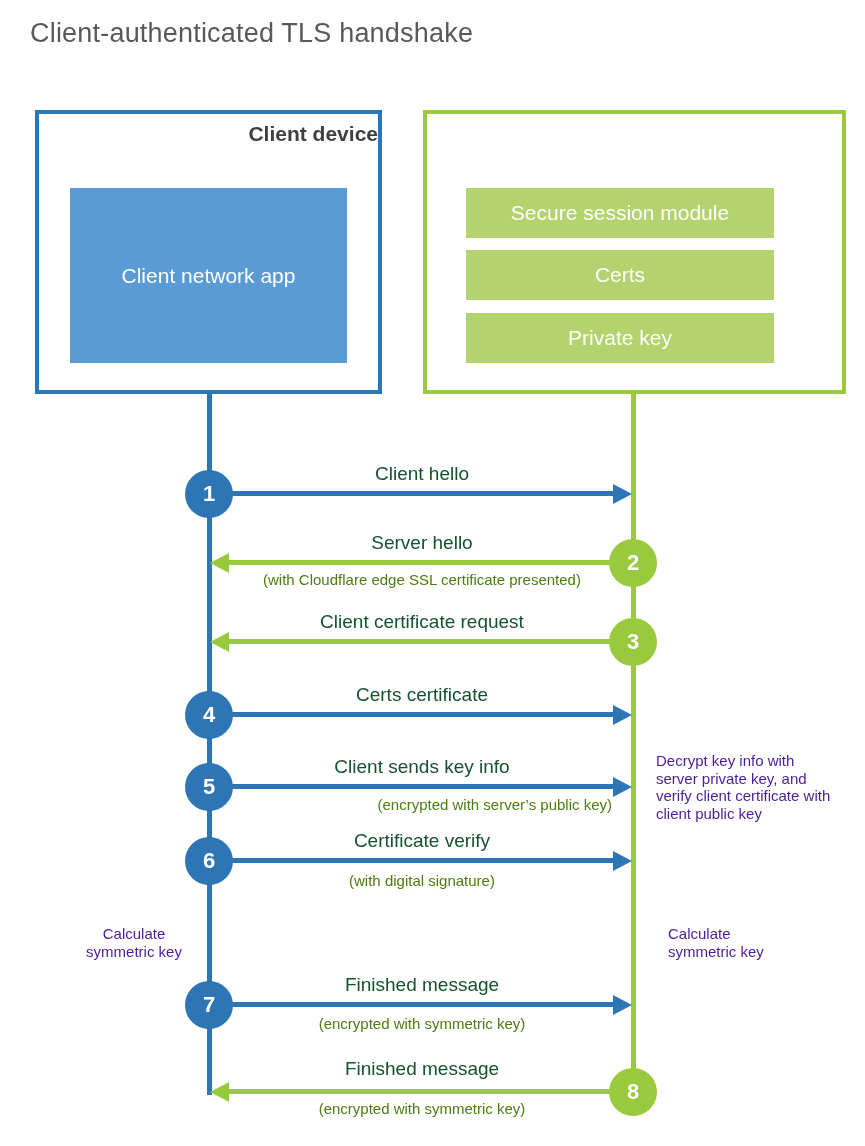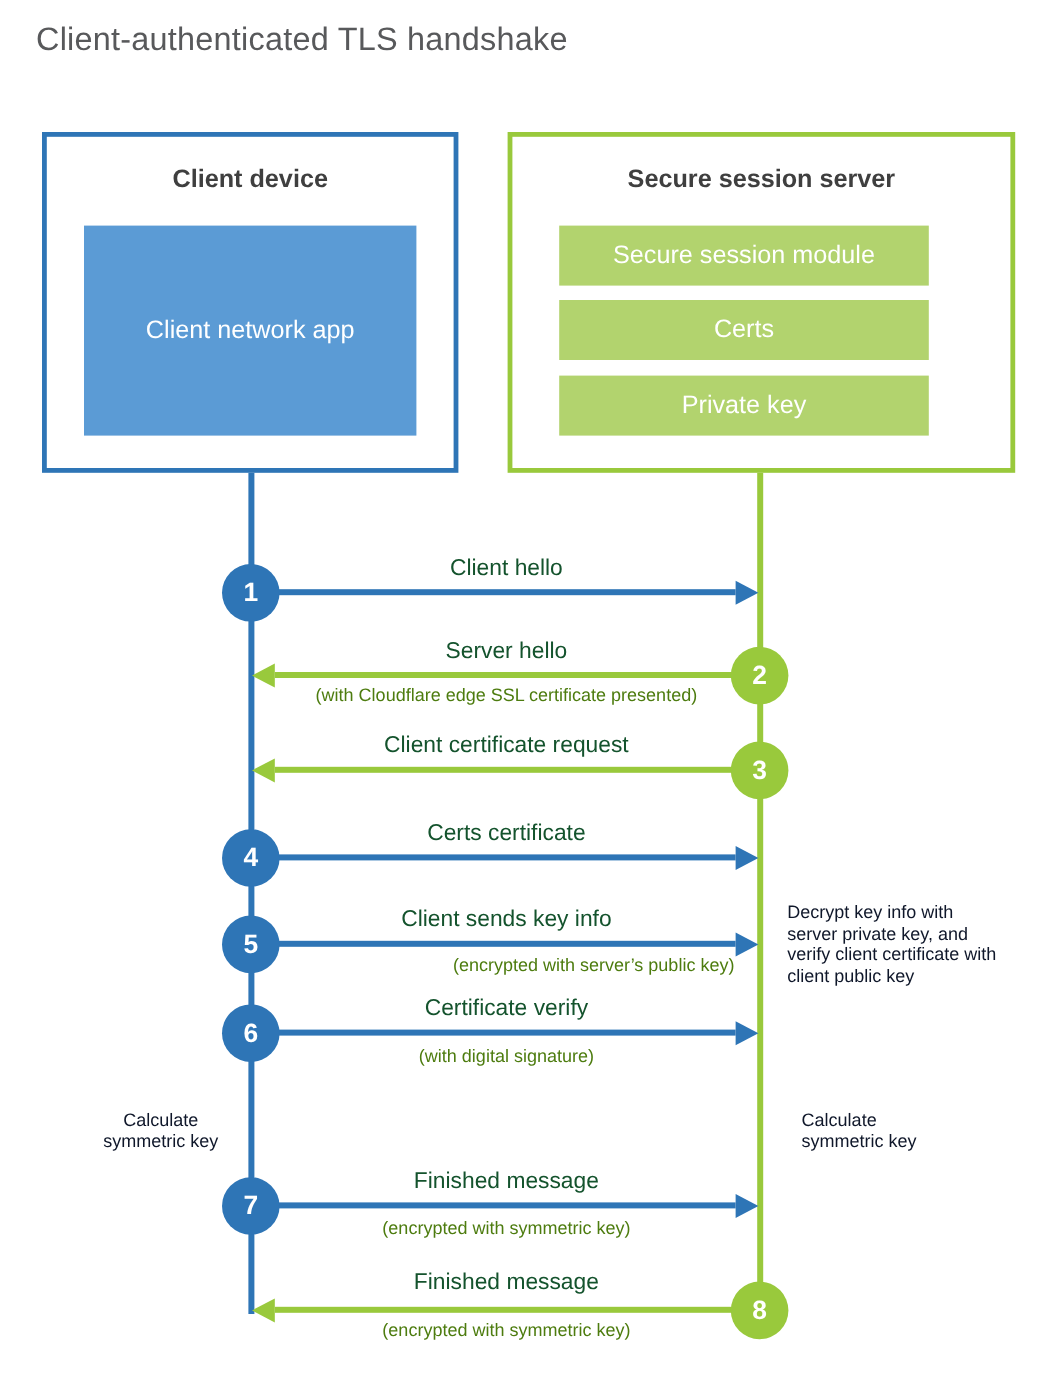--- a/index.html
+++ b/index.html
@@ -28,22 +28,22 @@
   .entity-box {
     position: absolute;
     top: 110px;
     height: 284px;
     background: #ffffff;
   }
   .entity-box.client { left: 35px; width: 347px; border: 4px solid #2e75b6; }
   .entity-box.server { left: 423px; width: 423px; border: 4px solid #99c93c; }
 
   .entity-title {
-    margin-top: 24px;
-    text-align: center;
+    margin-top: 8px;
+    text-align: right;
     font-size: 21px;
     font-weight: bold;
     color: #3f3f3f;
   }
 
   .client-app {
     position: absolute;
     left: 31px;
     top: 74px;
     width: 277px;
@@ -134,42 +134,41 @@
     width: 380px;
     text-align: center;
     font-size: 15px;
     color: #4d7c0f;
   }
 
   .side-note {
     position: absolute;
     font-size: 15px;
     line-height: 17.5px;
-    color: #0f172a;
+    color: #4c1d95;
   }
   .note-decrypt { left: 656px; top: 752px; width: 175px; }
   .note-calc-left { left: 78px; top: 925px; width: 112px; text-align: center; }
   .note-calc-right { left: 668px; top: 925px; width: 120px; text-align: left; }
 </style>
 </head>
 <body>
 
 <div class="canvas">
 
   <div class="page-title">Client-authenticated TLS handshake</div>
 
   <div class="entity-box client">
     <div class="entity-title">Client device</div>
     <div class="client-app">
       <span>Client network app</span>
     </div>
   </div>
 
   <div class="entity-box server">
-    <div class="entity-title">Secure session server</div>
     <div class="server-module m0">Secure session module</div>
     <div class="server-module m1">Certs</div>
     <div class="server-module m2">Private key</div>
   </div>
 
   <div class="vline blue" style="left:207px; top:394px; height:701px;"></div>
   <div class="vline green" style="left:631px; top:394px; height:676px;"></div>
 
   <div>
     <div class="hline blue" style="left:209px; top:491px; width:404px;"></div>

